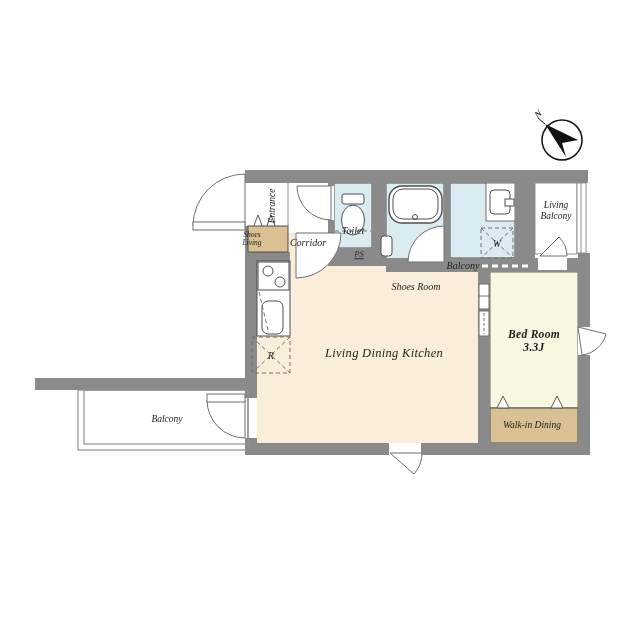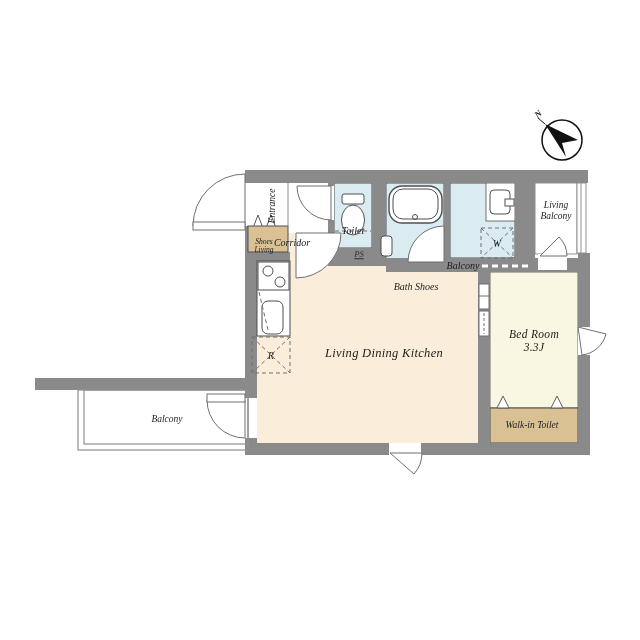--- a/index.html
+++ b/index.html
@@ -3,21 +3,21 @@
 <meta charset="utf-8">
 <style>
   html,body{margin:0;padding:0;background:#ffffff;}
   #canvas{position:relative;width:640px;height:640px;background:#ffffff;overflow:hidden;
           font-family:"Liberation Serif",serif;}
   #plan-svg{position:absolute;left:0;top:0;}
   .lbl{position:absolute;transform:translate(-50%,-50%);font-style:italic;
        color:#1c1c1c;white-space:nowrap;text-align:center;line-height:1.12;}
   .lbl span{display:block;}
   .sz-big{font-size:12.5px;letter-spacing:.3px;}
-  .sz-med{font-size:11.5px;letter-spacing:.3px;}
+  .sz-med{font-size:11.5px;letter-spacing:.3px;font-weight:bold;}
   .sz-room{font-size:10px;margin-top:40px;}
   .sz-small{font-size:9.5px;}
   .sz-tiny{font-size:7.5px;}
   .rot-up{transform:translate(-50%,-50%) rotate(-90deg);}
   .ps{font-size:8.5px;color:#30303a;text-decoration:underline;font-style:italic;}
   .north{font-size:9px;font-weight:bold;transform:translate(-50%,-50%) rotate(-40deg);}
 </style>
 </head>
 <body>
 
@@ -148,38 +148,38 @@
   </g>
 
   <g>
     <circle cx="562" cy="140" r="20" fill="#ffffff" stroke="#111" stroke-width="1.5"></circle>
     <path d="M 545,124 L 578,140 L 562,143 L 566,157 Z" fill="#111"></path>
     <line x1="545" y1="124" x2="538" y2="118" stroke="#111" stroke-width="1"></line>
   </g>
 </svg>
 
   <div class="lbl sz-small rot-up" style="left:272px;top:206px;">Entrance</div>
-  <div class="lbl sz-room" style="left:292px;top:203px;">Corridor</div>
-  <div class="lbl sz-tiny" style="left:264px;top:239px;margin-top:7px;">
+  <div class="lbl sz-room" style="left:308px;top:203px;">Corridor</div>
+  <div class="lbl sz-tiny" style="left:252px;top:239px;">
     <span>Shoes</span>
     <span>Living</span>
   </div>
   <div class="lbl sz-room" style="left:353px;top:191px;">Toilet</div>
-  <div class="lbl sz-room" style="left:416px;top:247px;">Bath Shoes</div>
+  <div class="lbl sz-room" style="left:416px;top:247px;">Shoes Room</div>
   <div class="lbl sz-room" style="left:463px;top:226px;">Balcony</div>
   <div class="lbl sz-small" style="left:556px;top:211px;">
     <span>Living</span>
     <span>Balcony</span>
   </div>
   <div class="lbl" style="left:384px;top:353px;text-align:center;">
     <span class="sz-big">Living Dining Kitchen</span>
   </div>
   <div class="lbl" style="left:534px;top:341px;">
     <span class="sz-med">Bed Room</span>
     <span class="sz-med">3.3J</span>
   </div>
-  <div class="lbl sz-small" style="left:532px;top:425px;">Walk-in Toilet</div>
+  <div class="lbl sz-small" style="left:532px;top:425px;">Walk-in Dining</div>
   <div class="lbl sz-small" style="left:167px;top:419px;">Balcony</div>
   <div class="lbl sz-small" style="left:497px;top:244px;">W</div>
   <div class="lbl sz-small" style="left:271px;top:356px;">R</div>
   <div class="lbl ps" style="left:359px;top:255px;">PS</div>
   <div class="lbl north" style="left:538px;top:114px;">N</div>
 </div>
 
 </body></html>

